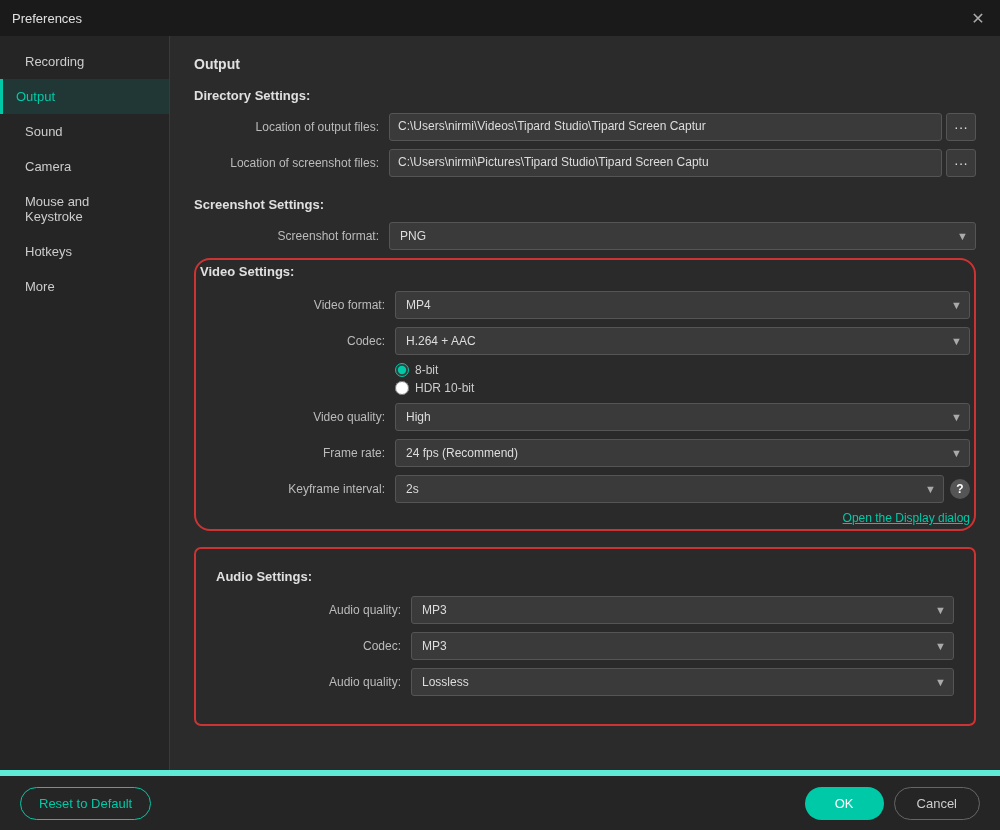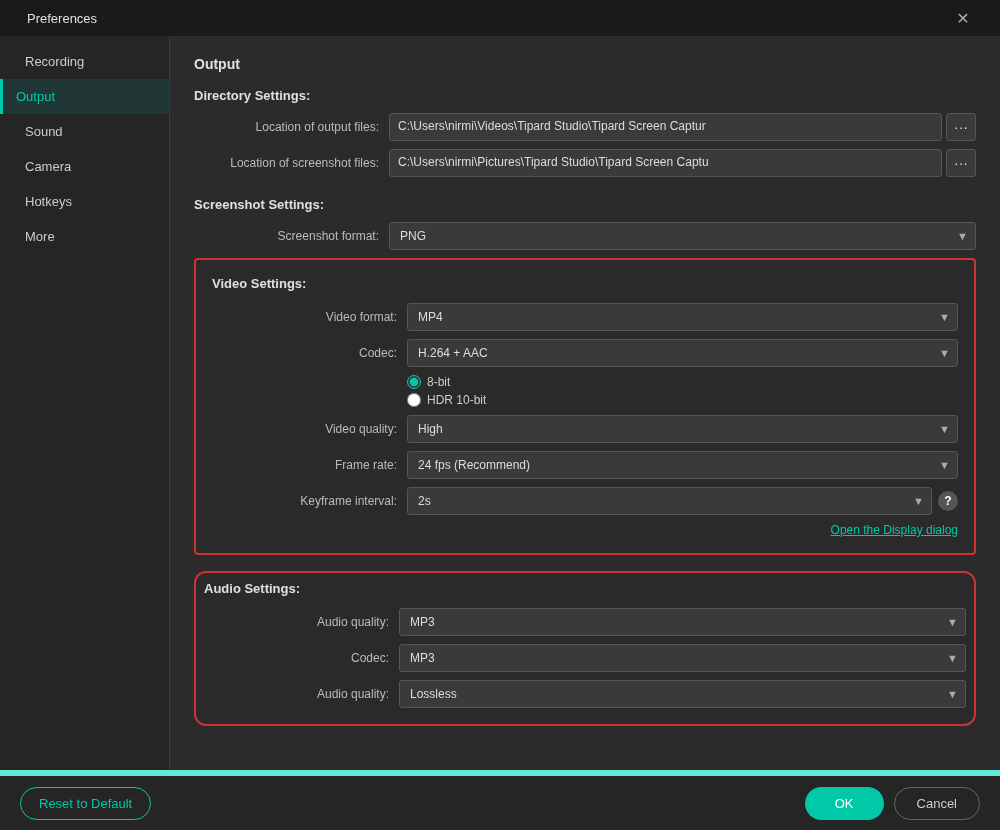--- a/index.html
+++ b/index.html
@@ -25,21 +25,21 @@
       overflow: hidden;
     }
 
     
     .titlebar {
       height: 36px;
       background: #1a1a1a;
       display: flex;
       align-items: center;
       justify-content: space-between;
-      padding: 0 27px;
+      padding: 0 12px;
       flex-shrink: 0;
       z-index: 10;
       position: relative;
     }
 
     .titlebar-title {
       color: #e0e0e0;
       font-size: 13px;
       font-weight: 500;
     }
@@ -197,22 +197,22 @@
       top: 50%;
       transform: translateY(-50%);
       color: #aaa;
       pointer-events: none;
       font-size: 11px;
     }
 
     
     .video-box {
       border: 2px solid #cc3333;
-      border-radius: 4px;
-      padding: 16px;
+      border-radius: 16px;
+      padding: 4px;
       margin-bottom: 16px;
       background: #2a2a2a;
     }
 
     .video-box-title {
       color: #e0e0e0;
       font-size: 13px;
       font-weight: 600;
       margin-bottom: 12px;
     }
@@ -234,22 +234,22 @@
     }
 
     .radio-label {
       color: #ccc;
       font-size: 12px;
     }
 
     
     .audio-box {
       border: 2px solid #cc3333;
-      border-radius: 12px;
-      padding: 8px;
+      border-radius: 7px;
+      padding: 20px;
       background: #2a2a2a;
       margin-bottom: 8px;
     }
 
     .audio-box-title {
       color: #e0e0e0;
       font-size: 13px;
       font-weight: 600;
       margin-bottom: 12px;
     }
@@ -395,20 +395,23 @@
       <div class="sidebar-item active">
         <span>Output</span>
       </div>
       <div class="sidebar-item">
         <span>Sound</span>
       </div>
       <div class="sidebar-item">
         <span>Camera</span>
       </div>
       <div class="sidebar-item">
+        <span>Mouse and Keystroke</span>
+      </div>
+      <div class="sidebar-item">
         <span>Hotkeys</span>
       </div>
       <div class="sidebar-item">
         <span>More</span>
       </div>
     </div>
 
     <div class="content" style="position:relative;">
 
       <div class="section-title">Output</div>

